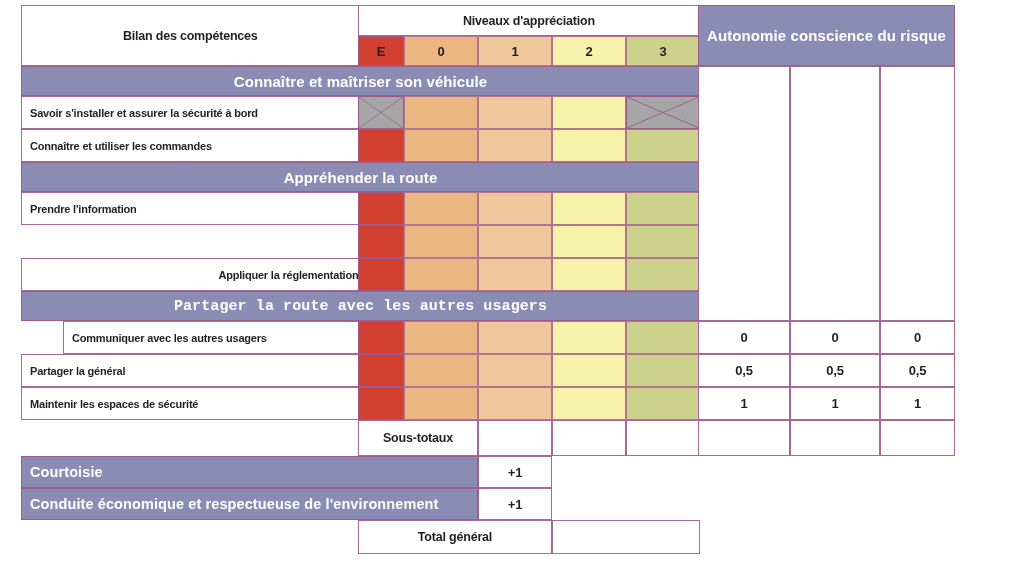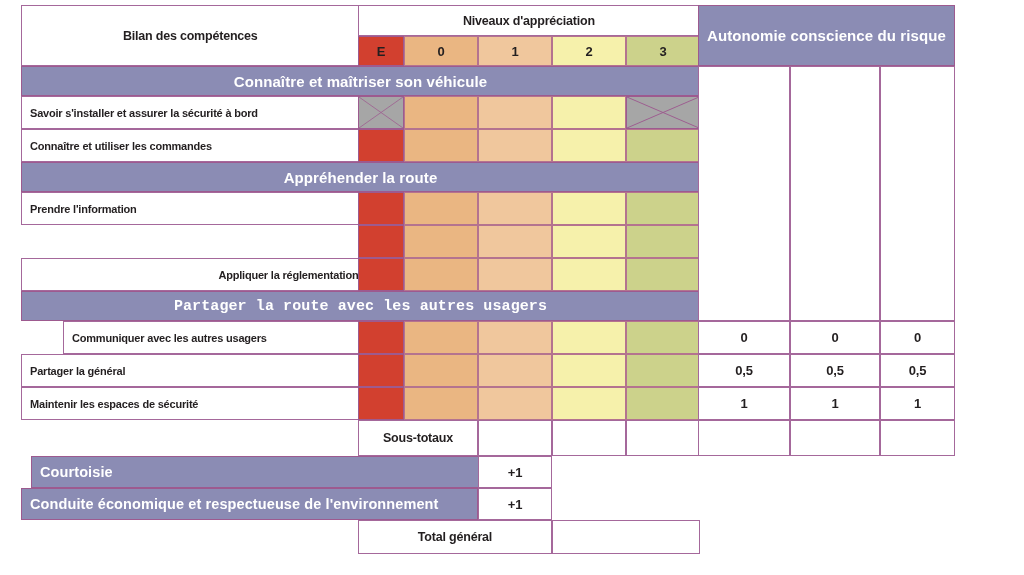--- a/index.html
+++ b/index.html
@@ -203,21 +203,21 @@
     <div class="cell auto-col" style="left: 880px; top: 66px; width: 75px; height: 255px;"></div>
     <div class="cell center" style="left: 358px; top: 420px; width: 120px; height: 36px;">
       <span class="txt ">Sous-totaux</span>
     </div>
     <div class="cell center" style="left: 478px; top: 420px; width: 74px; height: 36px;"></div>
     <div class="cell center" style="left: 552px; top: 420px; width: 74px; height: 36px;"></div>
     <div class="cell center" style="left: 626px; top: 420px; width: 74px; height: 36px;"></div>
     <div class="cell center" style="left: 698px; top: 420px; width: 92px; height: 36px;"></div>
     <div class="cell center" style="left: 790px; top: 420px; width: 90px; height: 36px;"></div>
     <div class="cell center" style="left: 880px; top: 420px; width: 75px; height: 36px;"></div>
-    <div class="cell left banner" style="left: 31px; top: 456px; width: 457px; height: 32px;">
+    <div class="cell left banner" style="left: 21px; top: 456px; width: 457px; height: 32px;">
       <span class="txt ">Courtoisie</span>
     </div>
     <div class="cell center" style="left: 478px; top: 456px; width: 74px; height: 32px;">
       <span class="txt num">+1</span>
     </div>
     <div class="cell left banner" style="left: 21px; top: 488px; width: 457px; height: 32px;">
       <span class="txt ">Conduite économique et respectueuse de l'environnement</span>
     </div>
     <div class="cell center" style="left: 478px; top: 488px; width: 74px; height: 32px;">
       <span class="txt num">+1</span>

